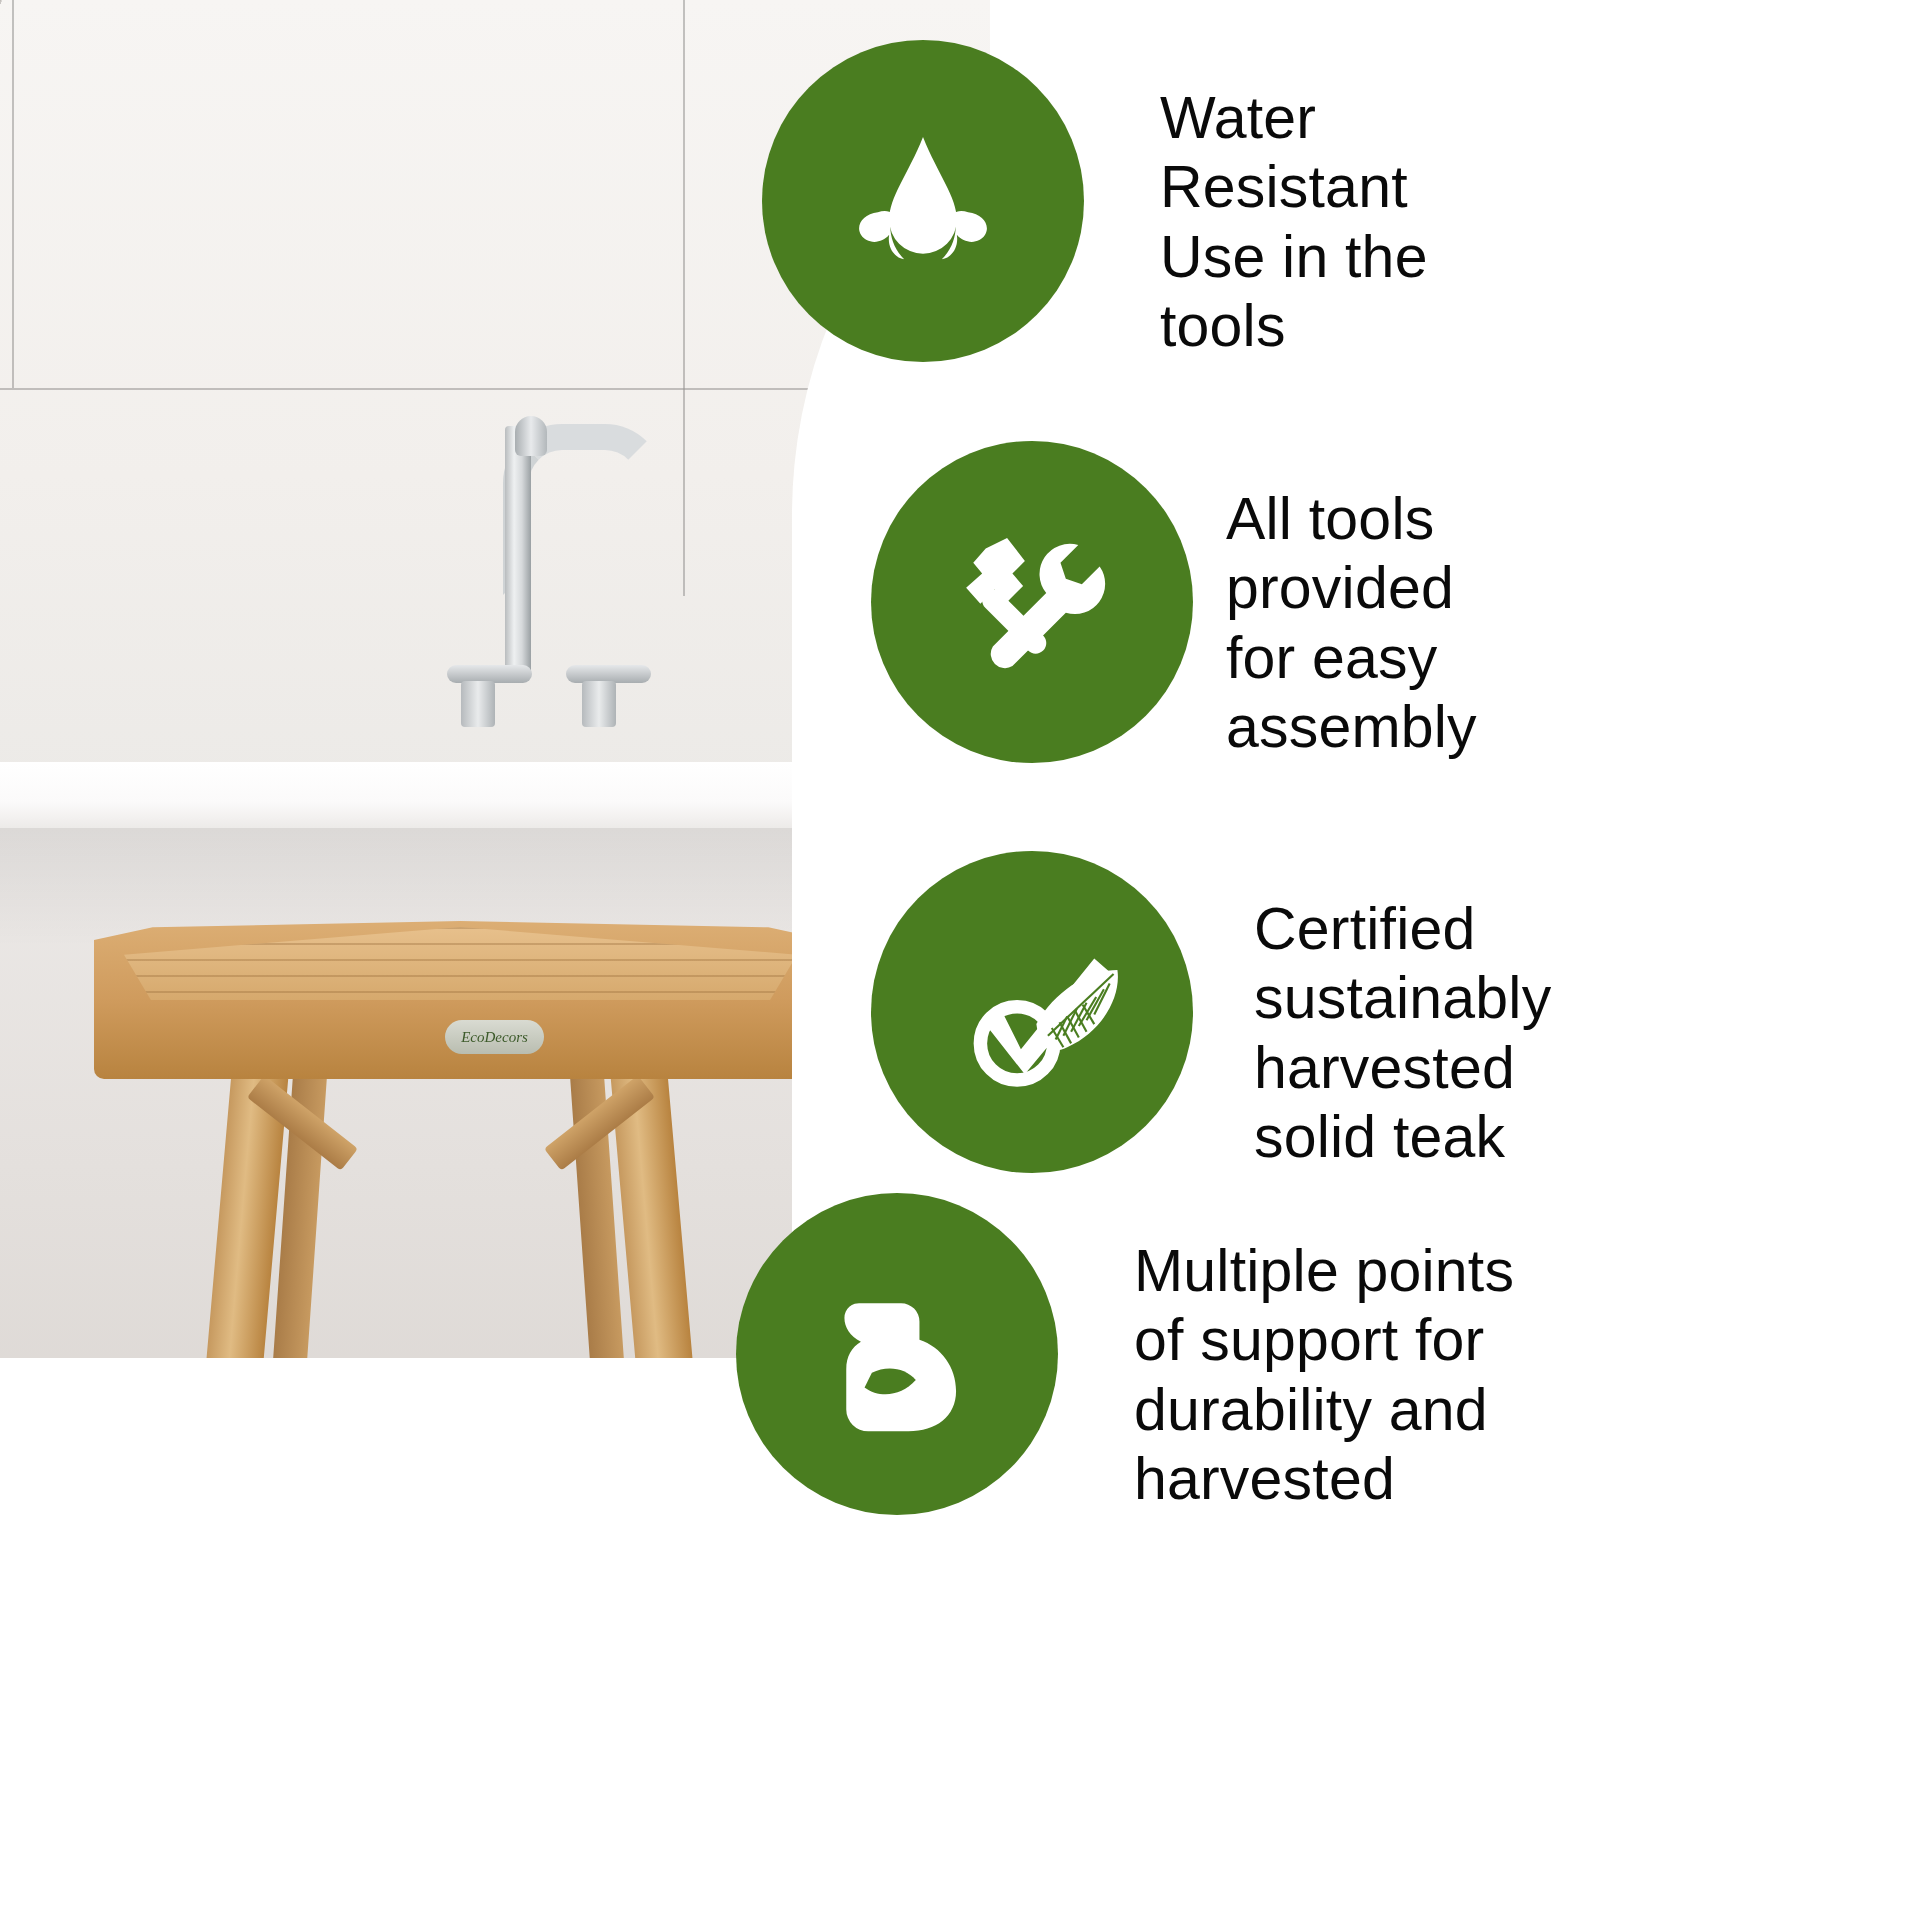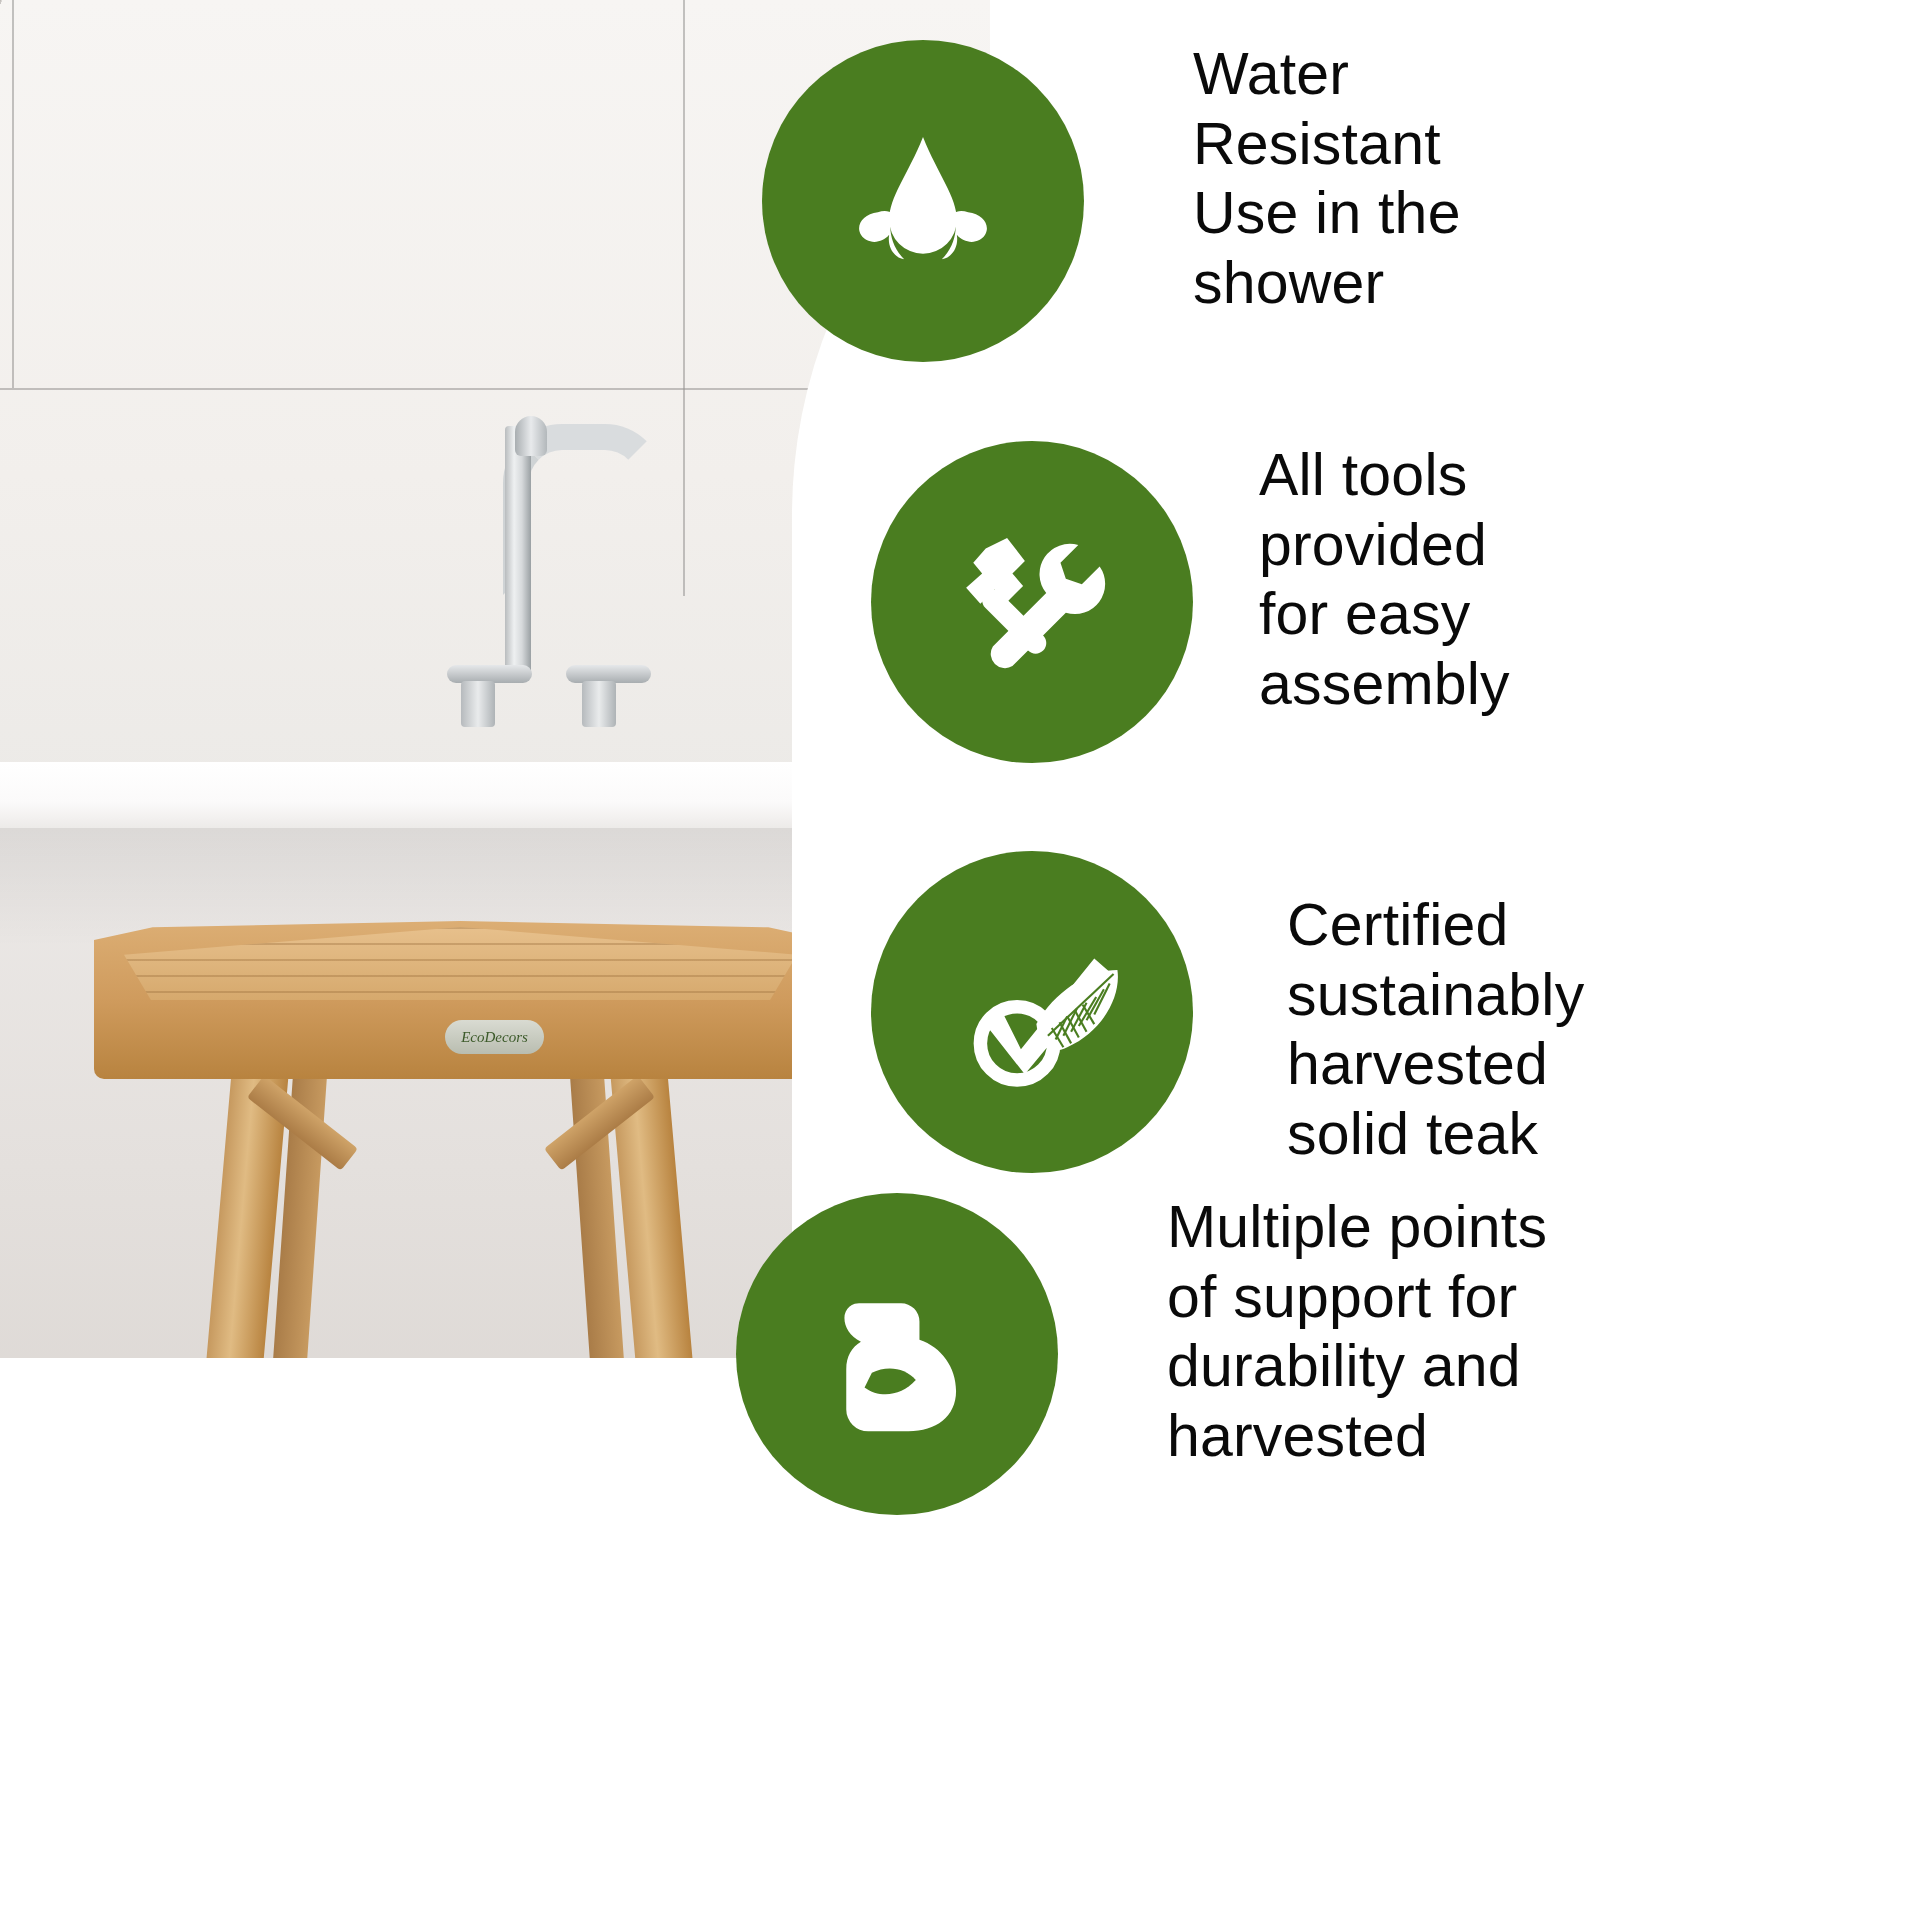--- a/index.html
+++ b/index.html
@@ -88,21 +88,21 @@
   .foot{position:absolute;width:61px;height:18px;background:#2c2c2c;border-radius:6px;}
   .foot-l{left:103px;top:752px;}
   .foot-r{left:560px;top:752px;}
 
   
   .curve{position:absolute;left:792px;top:0;width:1148px;height:1927px;background:#ffffff;
     border-radius:515px 0 0 515px;}
   .curve2{position:absolute;left:990px;top:0;width:950px;height:1927px;background:#ffffff;}
 
   
-  .feature{position:absolute;display:flex;align-items:flex-start;gap:33px;}
+  .feature{position:absolute;display:flex;align-items:flex-end;}
   .circle{border-radius:50%;display:flex;align-items:center;justify-content:center;flex:0 0 auto;}
   .ftext{color:#0a0a0a;font-size:59px;line-height:1.18;letter-spacing:0.2px;}
 
   .f1{left:762px;top:40px;}
   .f1 .circle{width:322px;height:322px;}
   .f1 .ftext{margin-left:76px;width:416px;}
 
   .f2{left:871px;top:441px;}
   .f2 .circle{width:322px;height:322px;}
   .f2 .ftext{margin-left:33px;width:317px;}
@@ -164,21 +164,21 @@
     <div class="circle" style="background:#4a7d20">
       <svg width="188" height="188" viewBox="0 0 100 100">
         <path fill="#ffffff" d="M50 16 C42 36 32 48 32 60 a18 18 0 0 0 36 0 C68 48 58 36 50 16 Z"></path>
         <path fill="#ffffff" d="M26 56 c-8 1 -12 7 -9 12 3 5 11 5 15 0 -1 6 2 12 8 13 -7 -7 -9 -17 -6 -24 -2 -2 -5 -2 -8 -1 Z"></path>
         <path fill="#ffffff" d="M74 56 c8 1 12 7 9 12 -3 5 -11 5 -15 0 1 6 -2 12 -8 13 7 -7 9 -17 6 -24 2 -2 5 -2 8 -1 Z"></path>
       </svg>
     </div>
     <div class="ftext">
       <div>Water Resistant</div>
       <div>Use in the</div>
-      <div>shower</div>
+      <div>tools</div>
     </div>
   </div>
 
   <div class="feature f2">
     <div class="circle" style="background:#4a7d20">
       <svg width="178" height="178" viewBox="0 0 100 100">
         <g fill="#ffffff">
           <path d="M24 20 l12 -6 10 13 -7 7 6 7 -9 9 -7 -7 -8 8 -8 -9 9 -8 -5 -6 z"></path>
           <rect x="34" y="38" width="12" height="46" rx="6" transform="rotate(-45 40 61)"></rect>
           <path d="M76 18 a17 17 0 0 0 -18 27 l-30 30 a8 8 0 0 0 11 11 l30 -30 a17 17 0 0 0 19 -26 l-10 10 -9 -3 -3 -9 z"></path>

